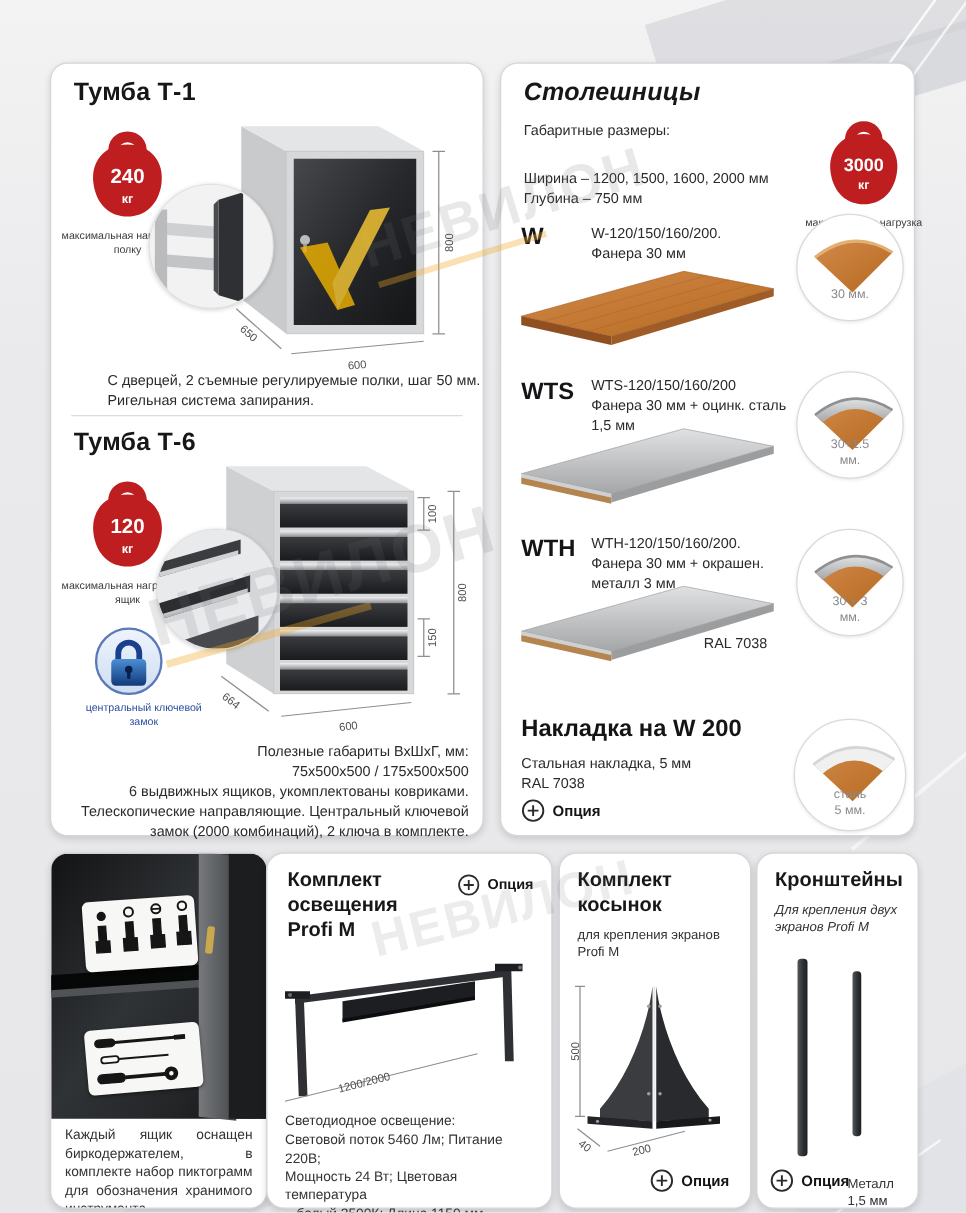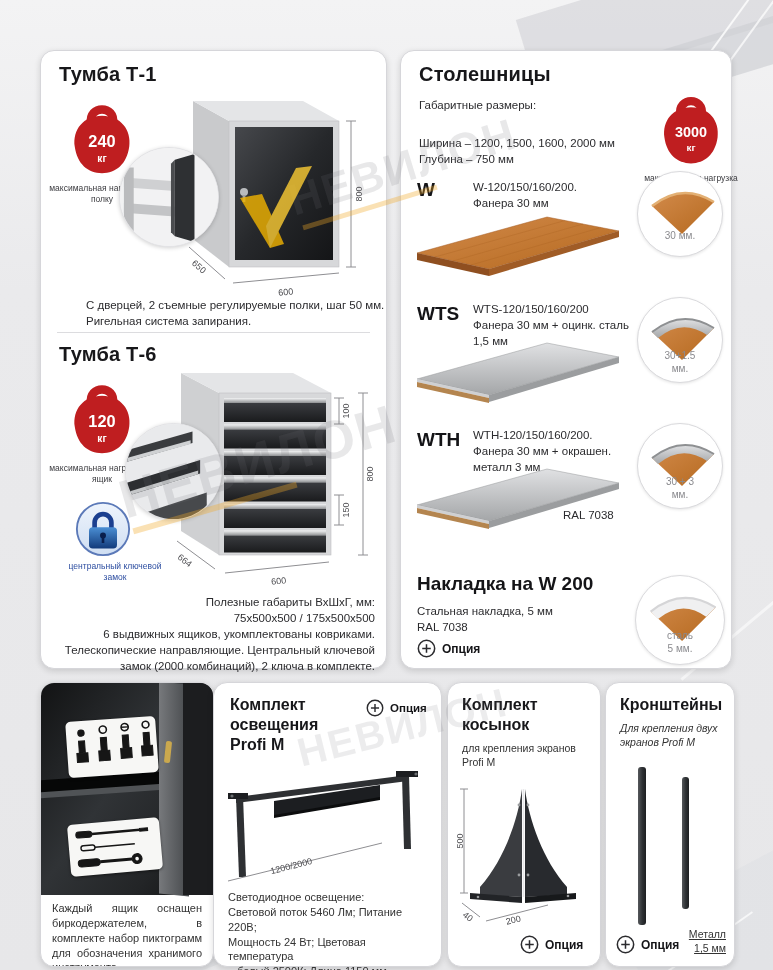--- a/index.html
+++ b/index.html
@@ -221,21 +221,21 @@
           <stop offset="0" stop-color="#d28a4a"></stop>
             <stop offset="1" stop-color="#b5691f"></stop>
         </linearGradient>
         <linearGradient id="steelG" x1="0" y1="0" x2="0" y2="1">
           <stop offset="0" stop-color="#e0e1e3"></stop>
             <stop offset="1" stop-color="#a4a6a8"></stop>
         </linearGradient>
       </defs>
     </svg>
 
-    <div class="abs h1" style="left:18px;top:12px;">Столешницы</div>
+    <div class="abs h1" style="left:18px;top:12px;font-style:italic;">Столешницы</div>
     <div class="abs body-txt" style="left:18px;top:46px;width:220px;">
       <div style="margin-bottom:22px;">Габаритные размеры:</div>
       <div>Ширина – 1200, 1500, 1600, 2000 мм</div>
       <div>Глубина – 750 мм</div>
     </div>
 
     <svg class="abs" style="left:252px;top:38px;" width="76" height="82" viewBox="0 0 100 108">
       <path d="M36 34 C32 10 68 10 64 34" fill="none" stroke="#bf1e20" stroke-width="11" stroke-linecap="round"></path>
       <path d="M50 24 C26 24 12 42 15 64 C18 86 32 98 50 98 C68 98 82 86 85 64 C88 42 74 24 50 24 Z" fill="#bf1e20"></path>
       <text x="50" y="63" text-anchor="middle" class="kb-val" style="font-size:19px">3000</text>
@@ -462,16 +462,16 @@
     <div class="rod" style="left:32px;top:84px;width:8px;height:158px;"></div>
     <div class="rod" style="left:76px;top:94px;width:7px;height:132px;"></div>
     <div class="abs opt" style="left:10px;top:252px;">
       <svg width="19" height="19" viewBox="0 0 20 20">
         <circle cx="10" cy="10" r="8.6" fill="none" stroke="#2b2b2e" stroke-width="1.6"></circle>
         <line x1="10" y1="5.5" x2="10" y2="14.5" stroke="#2b2b2e" stroke-width="1.6"></line>
         <line x1="5.5" y1="10" x2="14.5" y2="10" stroke="#2b2b2e" stroke-width="1.6"></line>
       </svg>
       <span class="opt-lbl">Опция</span>
     </div>
-    <div class="abs small-txt" style="left:72px;top:244px;width:48px;text-align:right;text-decoration:underline;">Металл 1,5 мм</div>
+    <div class="abs small-txt" style="left:72px;top:257px;width:48px;text-align:left;">Металл 1,5 мм</div>
   </div>
 
 </div>
 
 </body></html>

